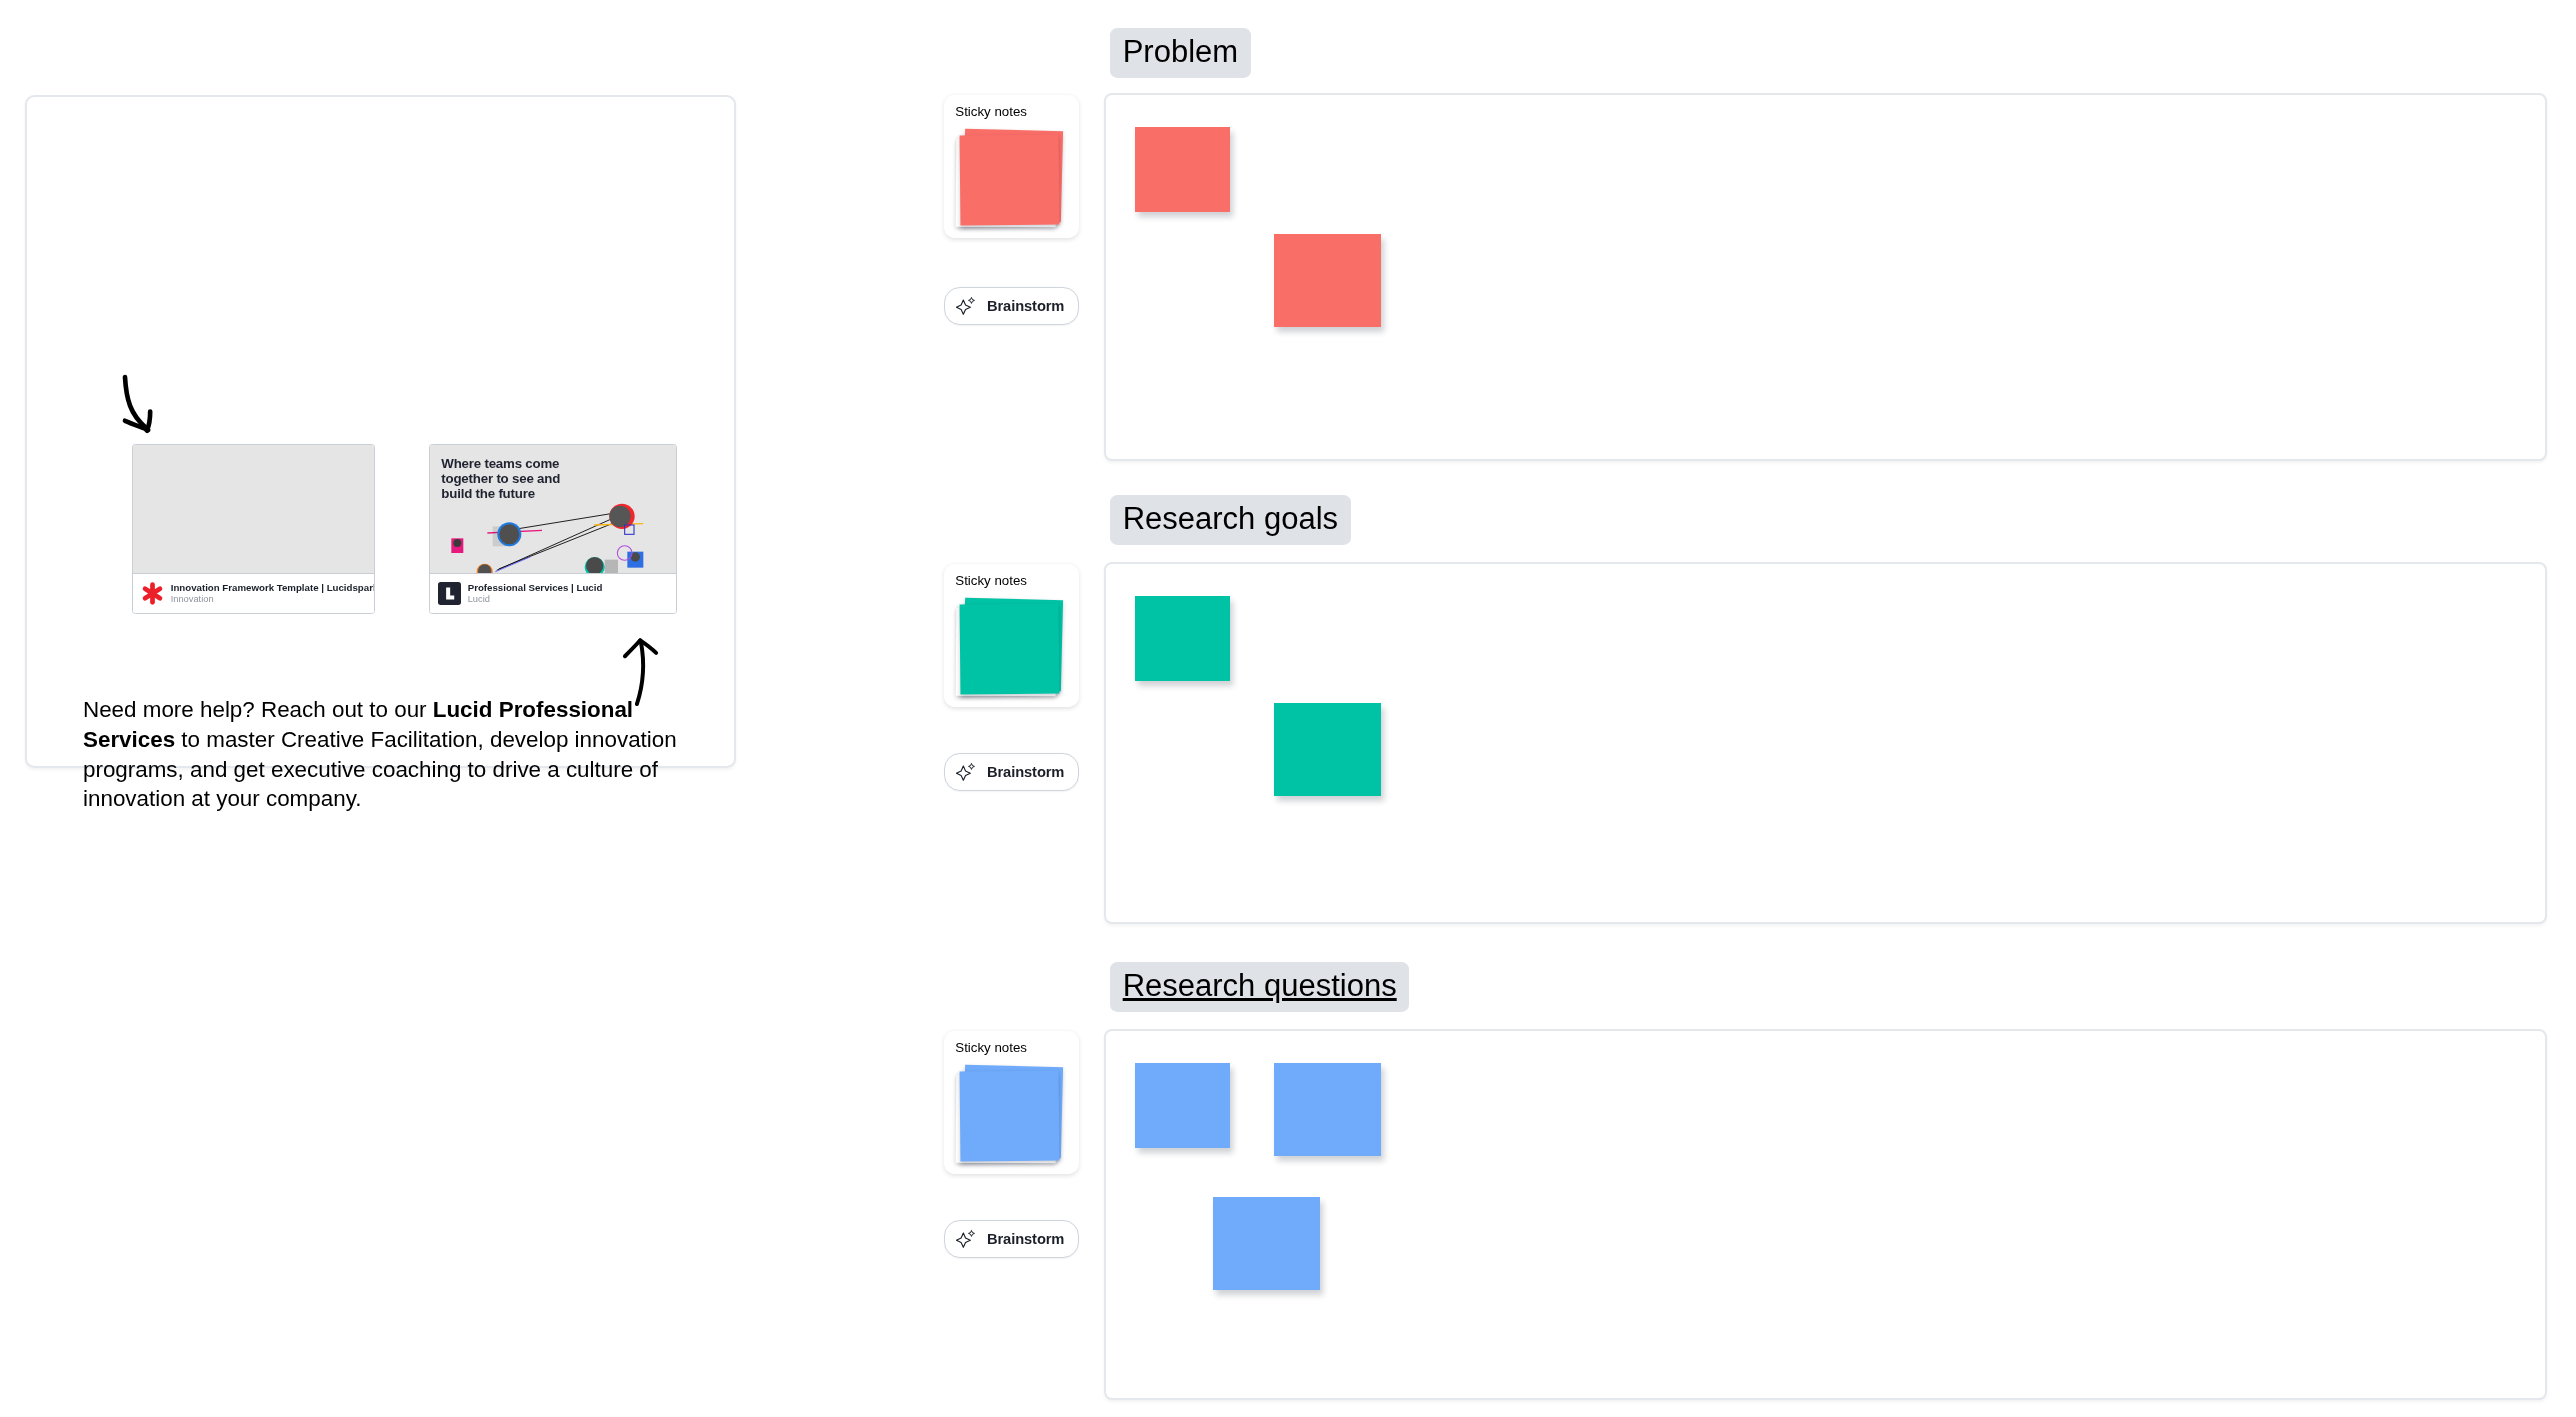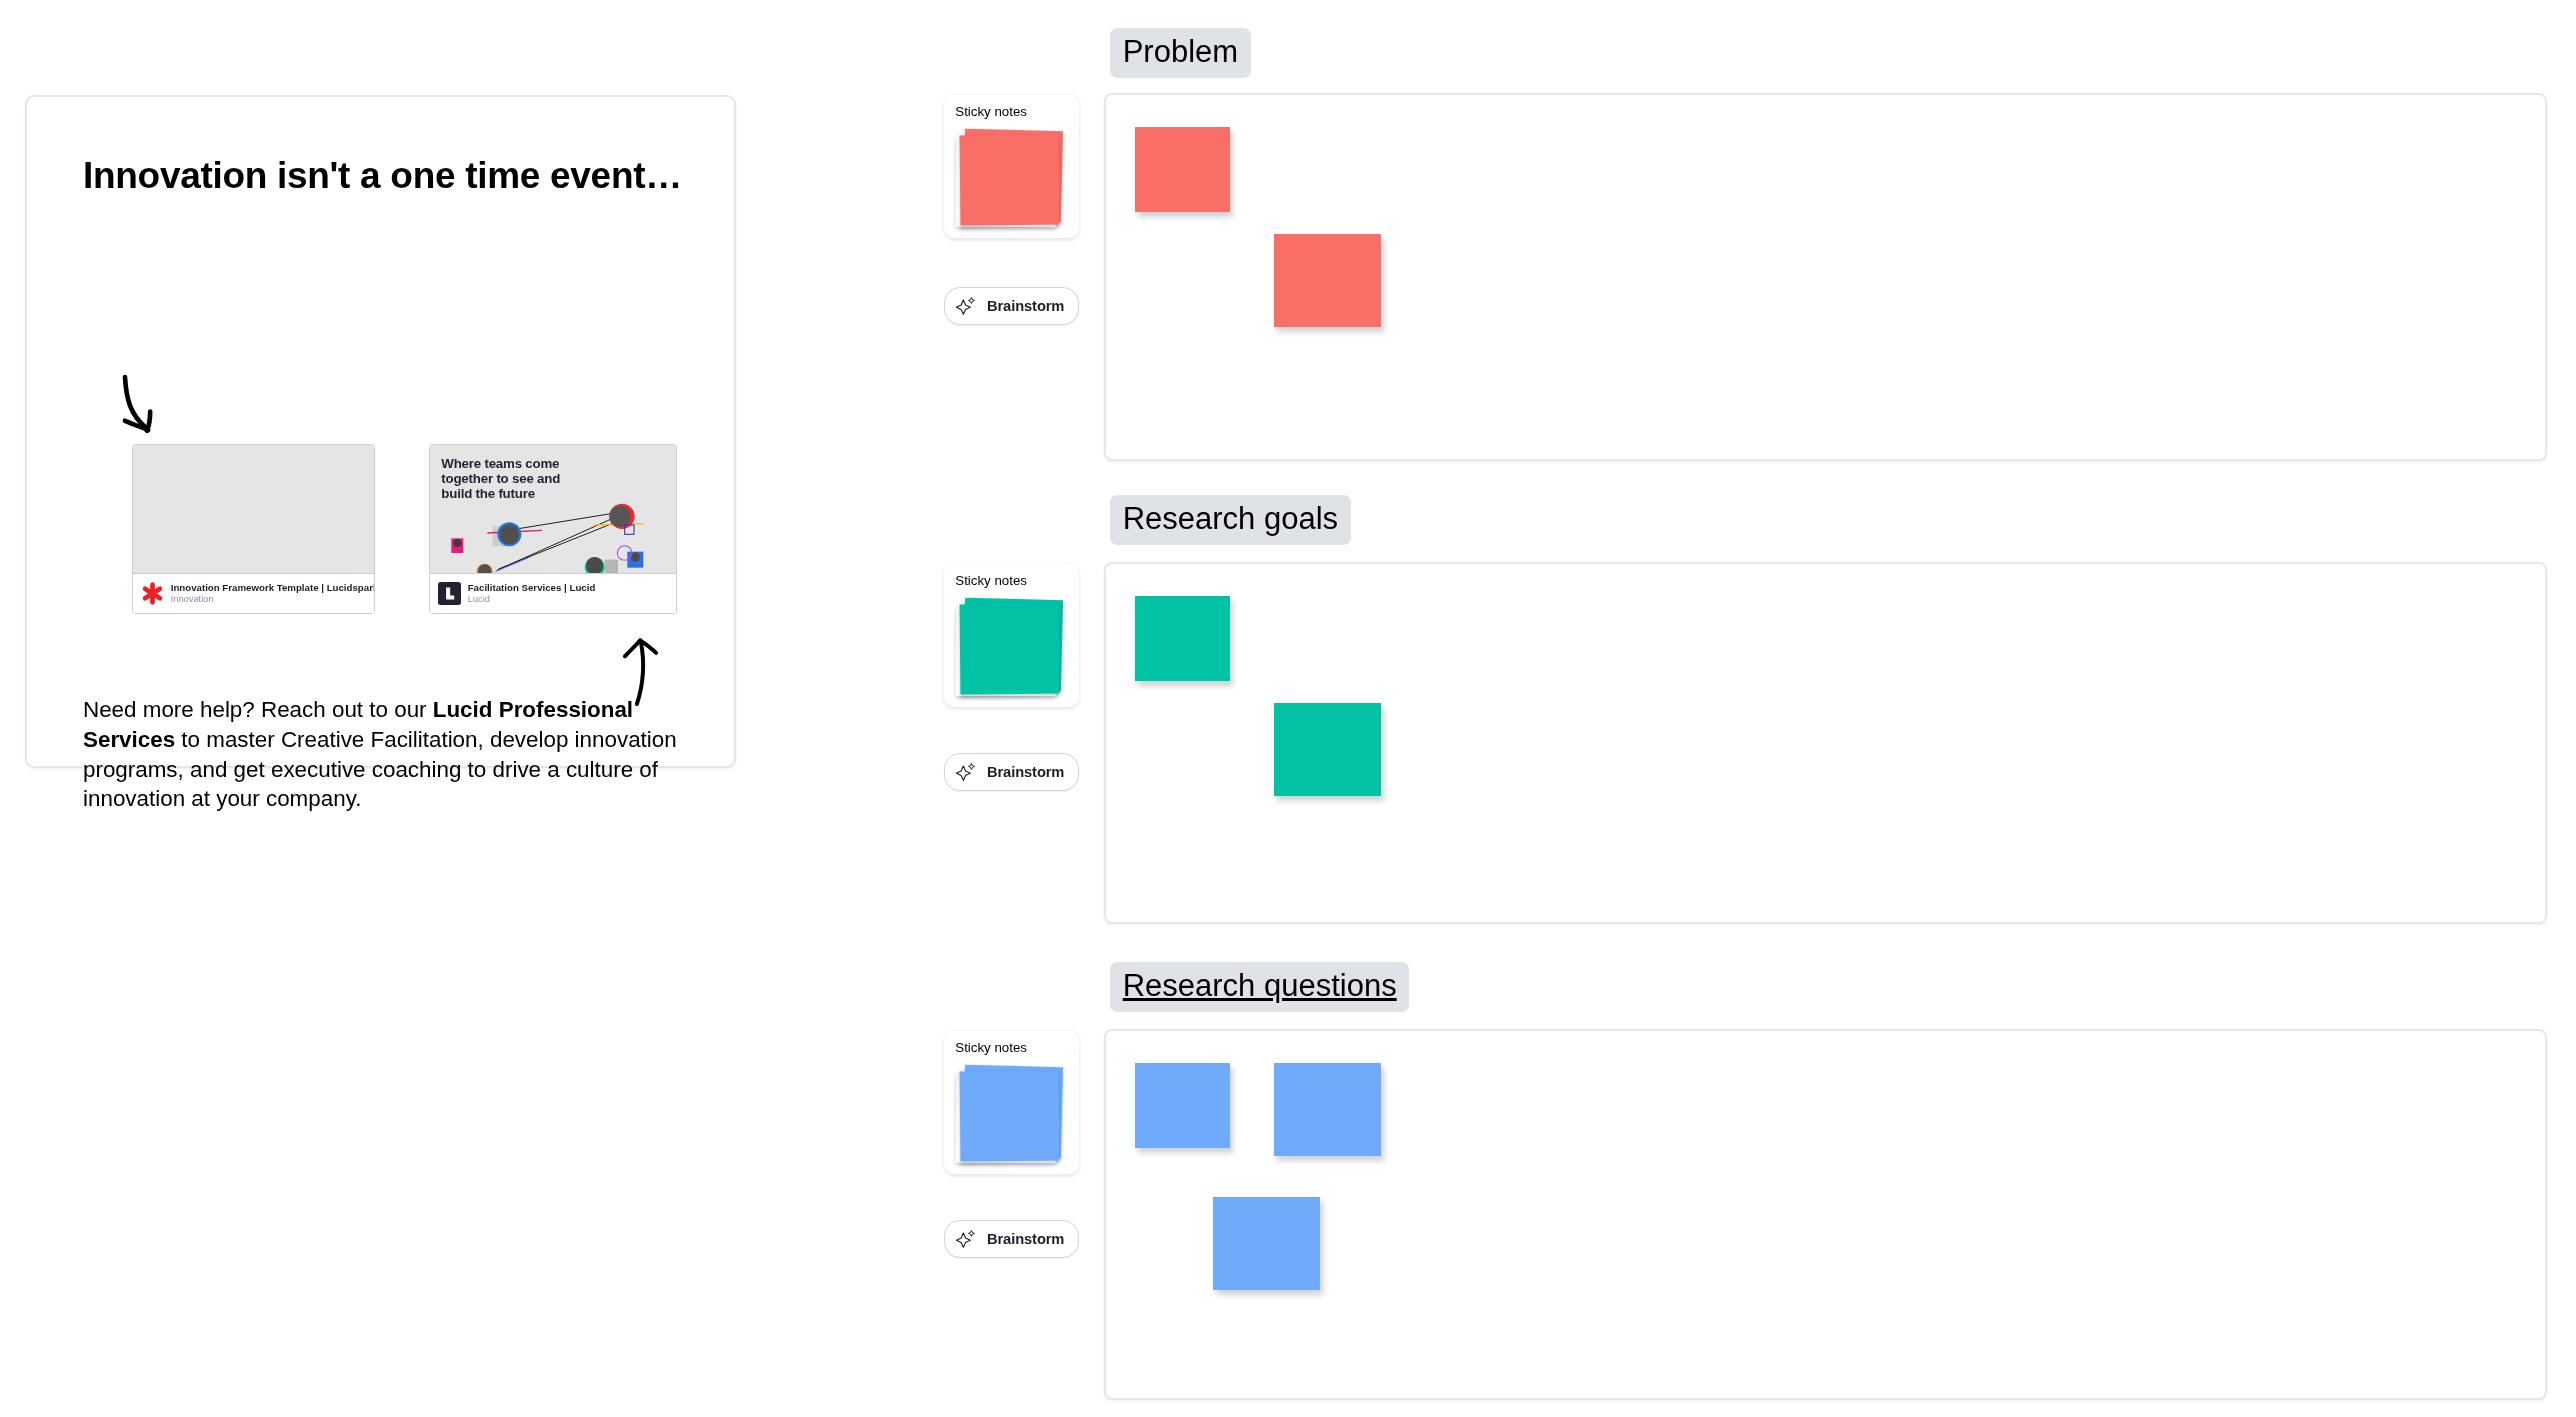--- a/index.html
+++ b/index.html
@@ -246,21 +246,20 @@
   .sticky {
     position: absolute;
     box-shadow: 2.7px 4.7px 6px rgba(16,24,40,0.20);
   }
 </style>
 </head>
 <body>
 
 <div id="intro-panel">
 
-  <div id="intro-title">Innovation isn't a one time event…</div>
 
 
   <svg id="arrow-down" viewBox="0 0 110 110">
     <path d="M12 6 C 14 40, 20 62, 43 82" stroke="#000" stroke-width="7" fill="none" stroke-linecap="round"></path>
     <path d="M12 72 C 26 78, 38 82, 47 86" stroke="#000" stroke-width="7" fill="none" stroke-linecap="round"></path>
     <path d="M50 58 C 50 70, 48 80, 45 87" stroke="#000" stroke-width="7" fill="none" stroke-linecap="round"></path>
   </svg>
 
   <svg id="arrow-up" viewBox="0 0 100 110">
     <path d="M34 104 C 44 74, 46 42, 40 10" stroke="#000" stroke-width="6" fill="none" stroke-linecap="round"></path>
@@ -321,21 +320,21 @@
       </svg>
     </div>
     <div class="tpl-footer">
       <div class="tpl-logo">
         <svg viewBox="0 0 34 34" width="23" height="23">
           <rect x="0" y="0" width="34" height="34" rx="4" fill="#1f2430"></rect>
           <path d="M12 8 L12 26 L24 26 L24 20 L18 20 L18 8 Z" fill="#ffffff"></path>
         </svg>
       </div>
       <div class="tpl-meta">
-        <div class="tpl-name">Facilitation Services | Lucid</div>
+        <div class="tpl-name">Professional Services | Lucid</div>
         <div class="tpl-owner">Lucid</div>
       </div>
     </div>
   </div>
 
   <div id="intro-footer"><span>Need more help? Reach out to our </span><b>Lucid Professional Services</b><span> to master Creative Facilitation, develop innovation programs, and get executive coaching to drive a culture of innovation at your company.</span></div>
 </div>
 
 <div class="section">
 

